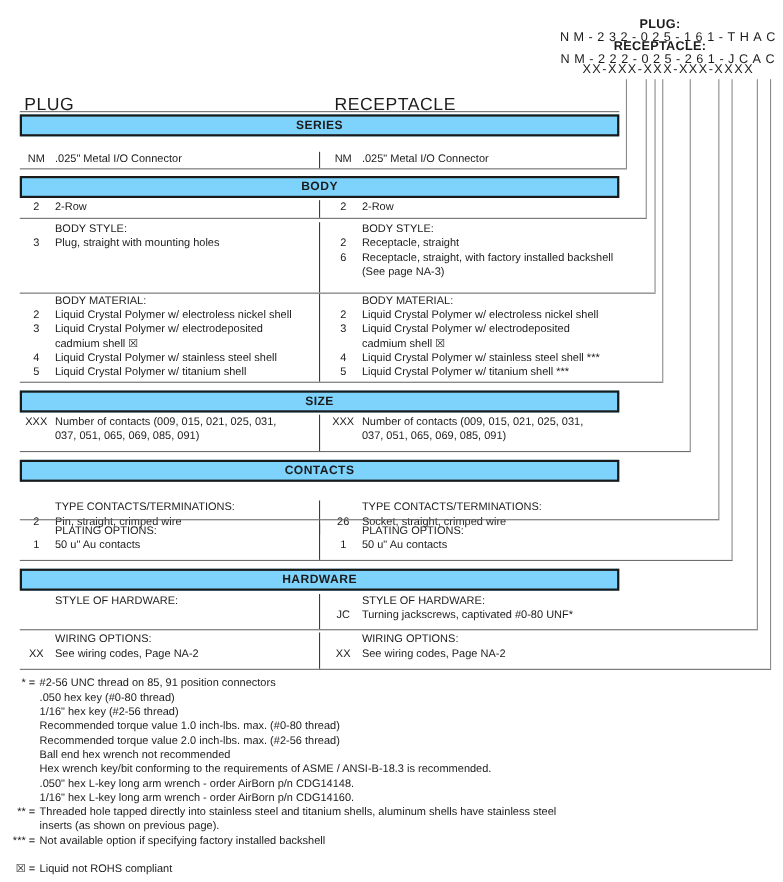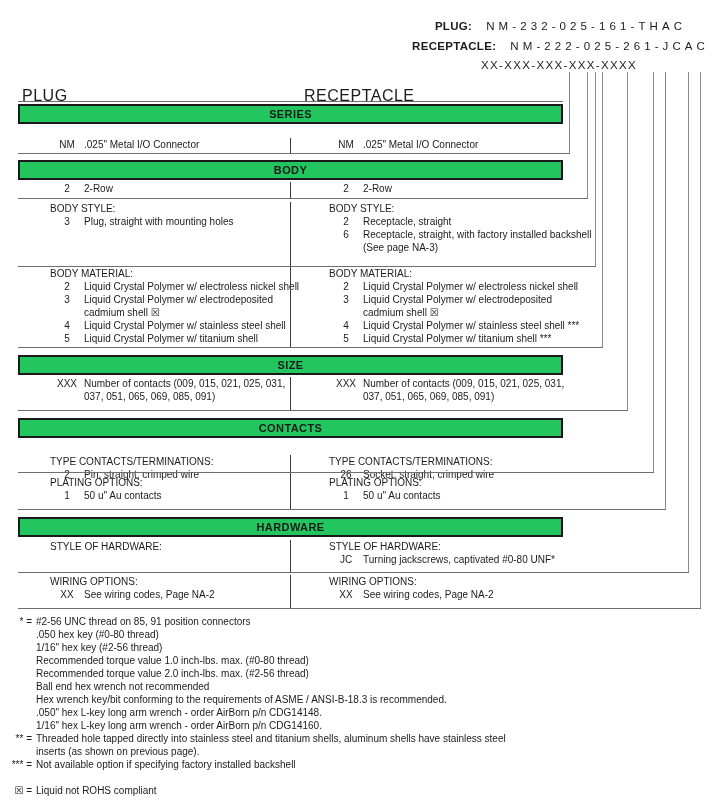--- a/index.html
+++ b/index.html
@@ -5,44 +5,44 @@
   html,body{margin:0;padding:0;}
   body{
     width:712px;height:802px;background:#ffffff;position:relative;overflow:hidden;
     font-family:"Liberation Sans","DejaVu Sans",sans-serif;color:#1b1b1b;
     -webkit-font-smoothing:antialiased;
   }
   .canvas{position:absolute;inset:0;}
 
   
   .pn-block{position:absolute;top:16px;right:7px;}
-  .pn-row{display:flex;justify-content:center;align-items:center;height:20px;}
+  .pn-row{display:flex;justify-content:flex-start;align-items:center;height:20px;flex-direction:column;}
   .pn-row.mask-row{height:15px;margin-top:1px;}
   .pn-label{font-weight:bold;font-size:11.5px;letter-spacing:.3px;margin-right:14px;white-space:pre;}
   .pn-val{font-size:11.5px;letter-spacing:4.1px;margin-right:-4px;white-space:pre;}
   .pn-mask{font-size:11.5px;letter-spacing:1.35px;margin-right:-1px;white-space:pre;}
 
   
   .col-label{position:absolute;top:87px;font-size:16px;letter-spacing:.5px;}
   #col-plug{left:22px;}
   #col-receptacle{left:304px;}
 
   
   .top-rule{position:absolute;height:1px;background:#6e6e6e;}
   .sec-header{
     position:absolute;left:18px;width:545px;height:20px;box-sizing:border-box;
-    border:2px solid #1a1a1a;background:#22c55e;text-align:center;
+    border:2px solid #1a1a1a;background:#7dd3fc;text-align:center;
     font-weight:bold;font-size:11px;line-height:16px;letter-spacing:.4px;
   }
   .row{position:absolute;left:18px;width:545px;display:flex;box-sizing:border-box;
        font-size:10px;line-height:13px;}
   .cell{box-sizing:border-box;}
   .cell-l{width:272px;flex:none;}
   .cell-r{flex:1;border-left:1px solid #3c3c3c;}
-  .opt{display:flex;white-space:nowrap;margin-left:34px;}
+  .opt{display:flex;white-space:nowrap;}
   .code{flex:none;width:26px;margin-left:2px;text-align:center;}
   .cell-r .code{margin-left:8px;width:26px;}
   .otext{margin-left:4px;}
   .opt-label{padding-left:32px;white-space:nowrap;}
   .cell-r .opt-label{padding-left:38px;}
 
   .divider-h{position:absolute;height:1px;background:#6e6e6e;}
   .conn-v{position:absolute;width:1px;background:#8a8a8a;}
 
   

